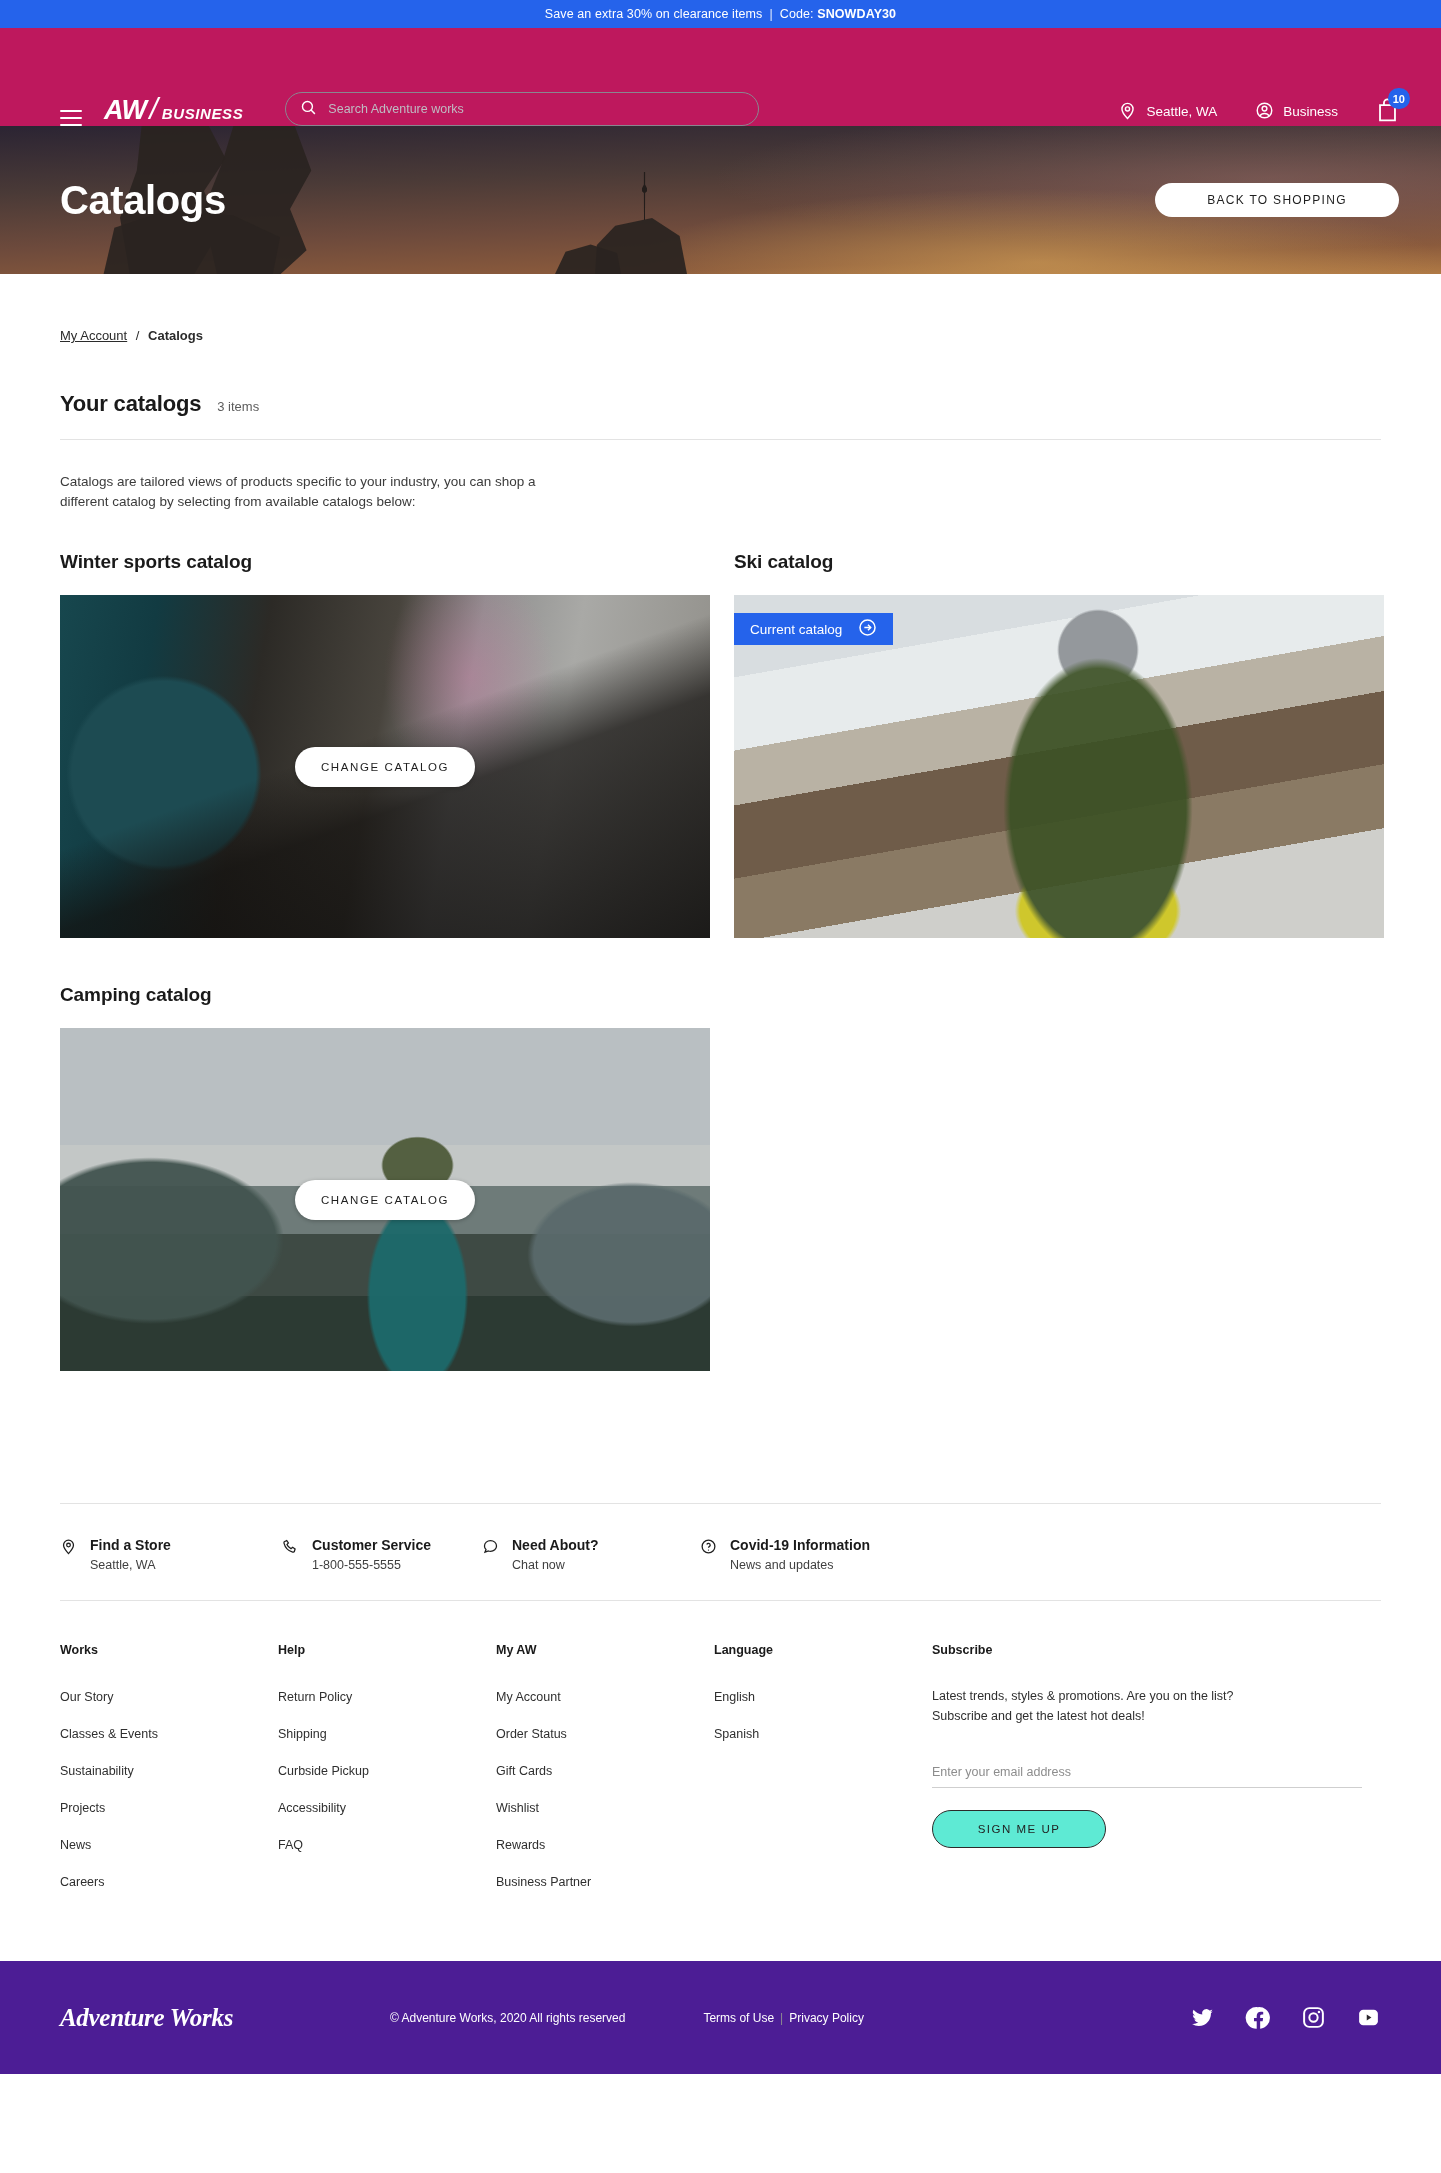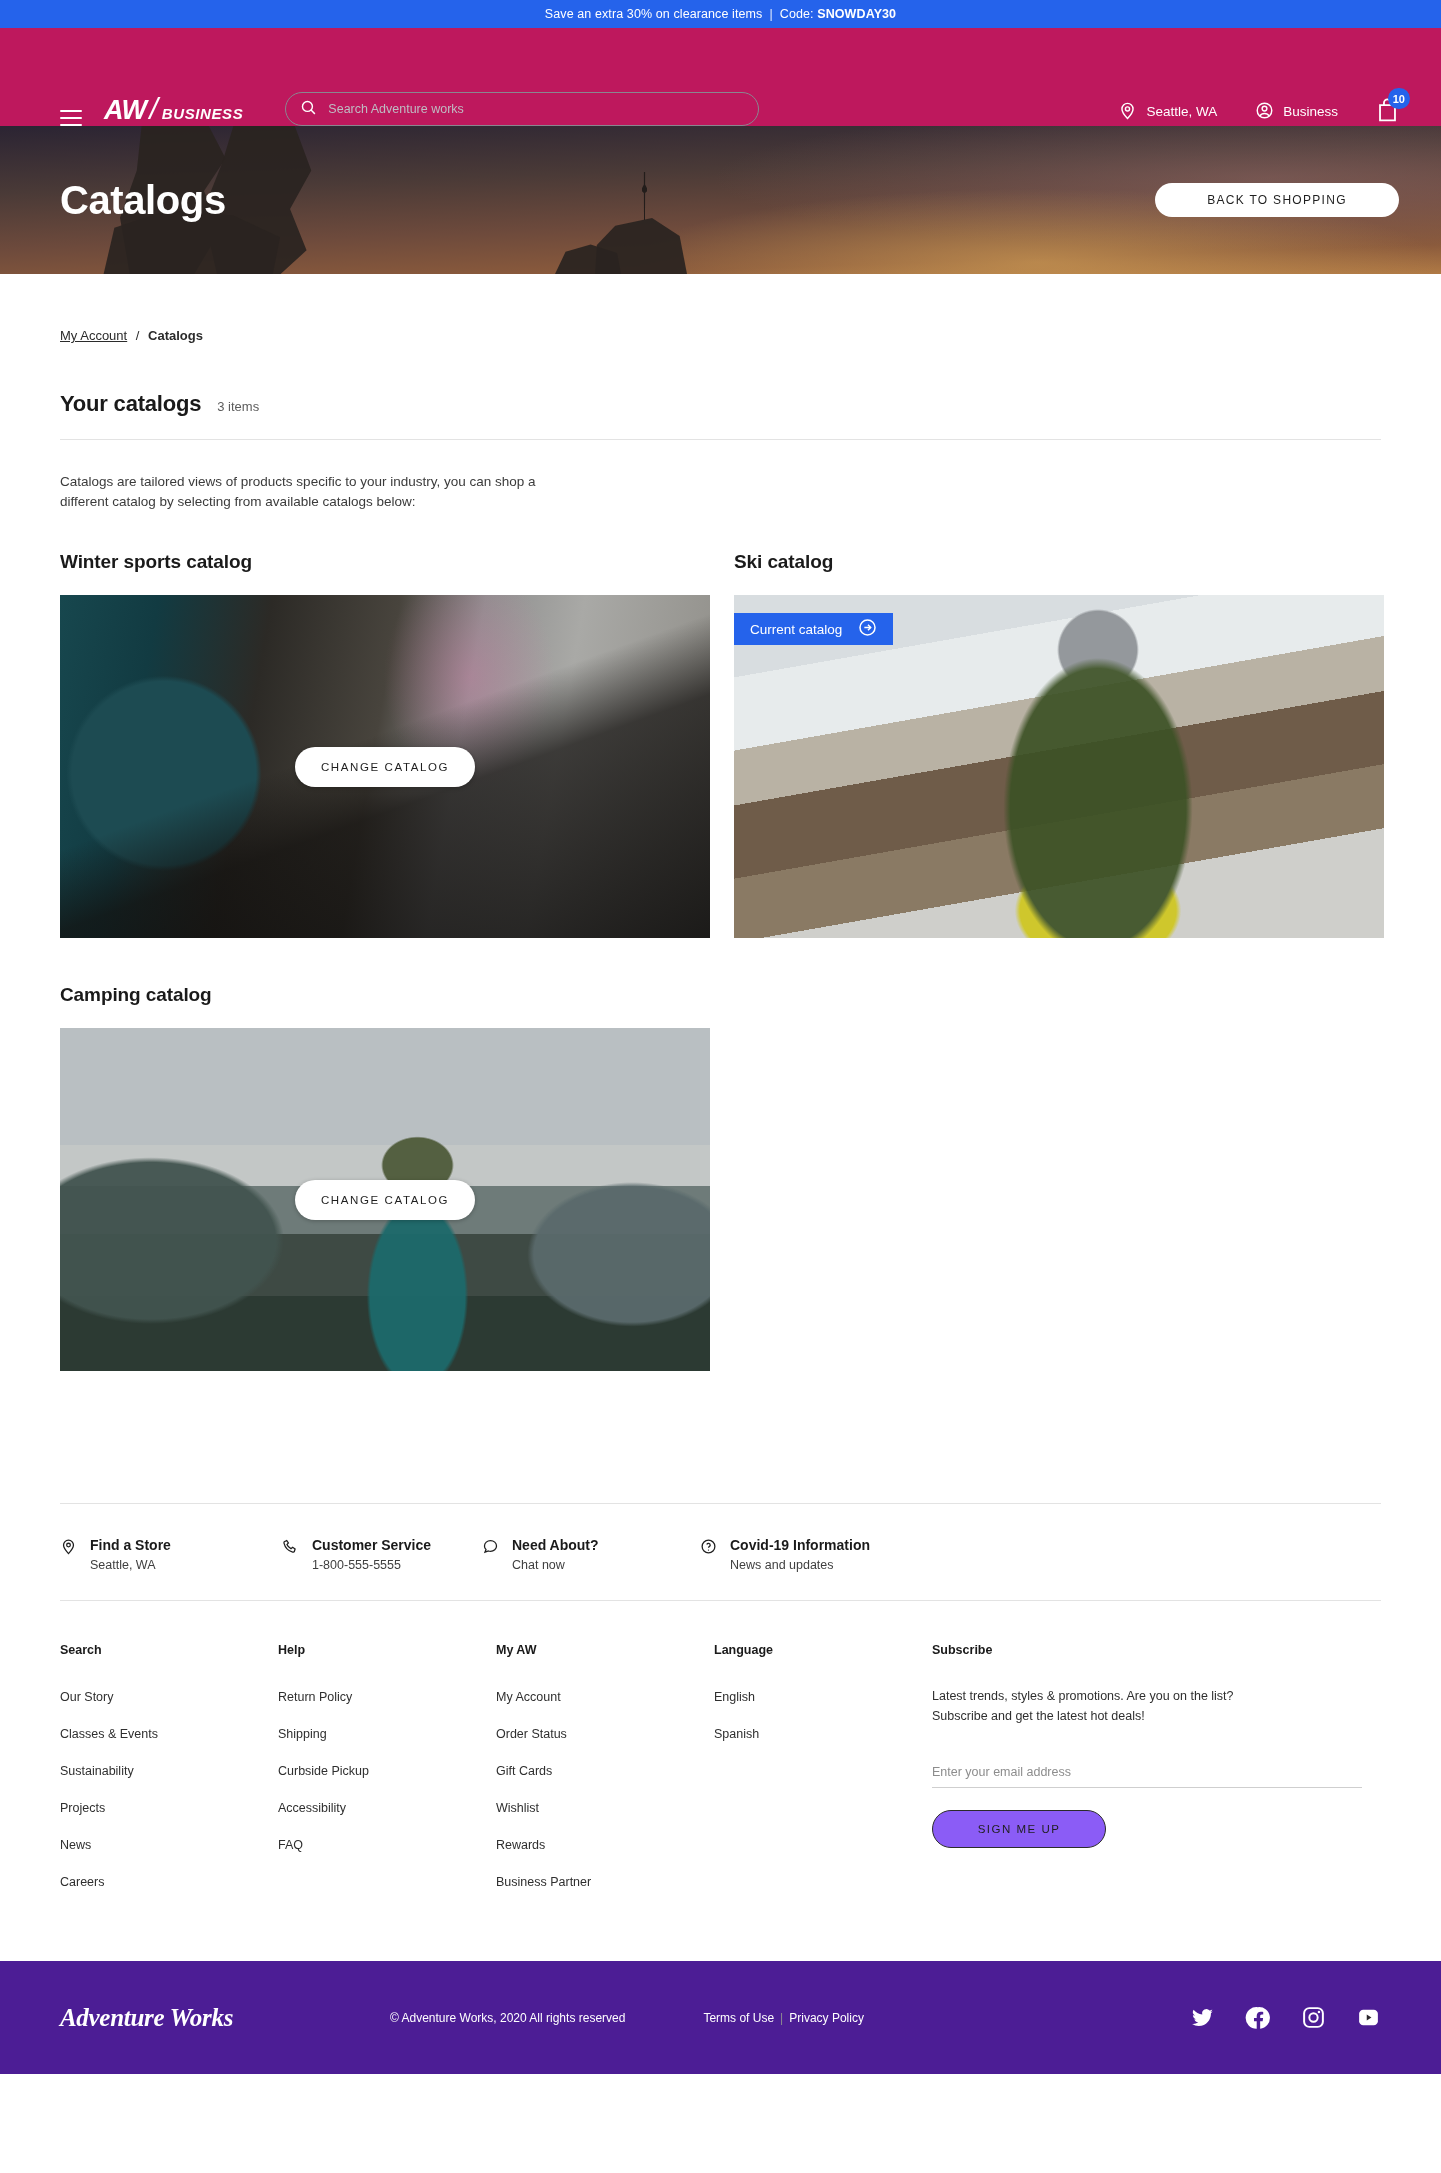--- a/index.html
+++ b/index.html
@@ -264,21 +264,21 @@
   }
   .sub-field input {
     border: none; outline: none; width: 100%;
     font-size: 12.5px; color: #2f2f2f; background: transparent;
     font-family: "Liberation Sans", sans-serif;
   }
   .sub-field input::placeholder { color: #8d8d8d; }
   .btn-pill-outline {
     margin-top: 22px;
     height: 38px; min-width: 174px; padding: 0 26px;
-    background: #8b5cf6; border: 1px solid #2b2b2b; border-radius: 20px;
+    background: #5eead4; border: 1px solid #2b2b2b; border-radius: 20px;
     font-size: 11.5px; letter-spacing: 1.5px; color: #1f1f1f;
     font-family: "Liberation Sans", sans-serif; cursor: pointer;
   }
 
   .footer-bottom {
     background: #4c1d95;
     height: 113px;
     display: flex; align-items: center;
     padding: 0 60px;
     color: #ffffff;
@@ -484,21 +484,21 @@
       </span>
       <div>
         <div class="svc-title">Covid-19 Information</div>
         <div class="svc-sub">News and updates</div>
       </div>
     </div>
   </div>
 
   <div class="link-cols">
     <div class="link-col">
-      <h4>Search</h4>
+      <h4>Works</h4>
       <ul>
         <li><a href="#">Our Story</a></li>
         <li><a href="#">Classes &amp; Events</a></li>
         <li><a href="#">Sustainability</a></li>
         <li><a href="#">Projects</a></li>
         <li><a href="#">News</a></li>
         <li><a href="#">Careers</a></li>
       </ul>
     </div>
 

